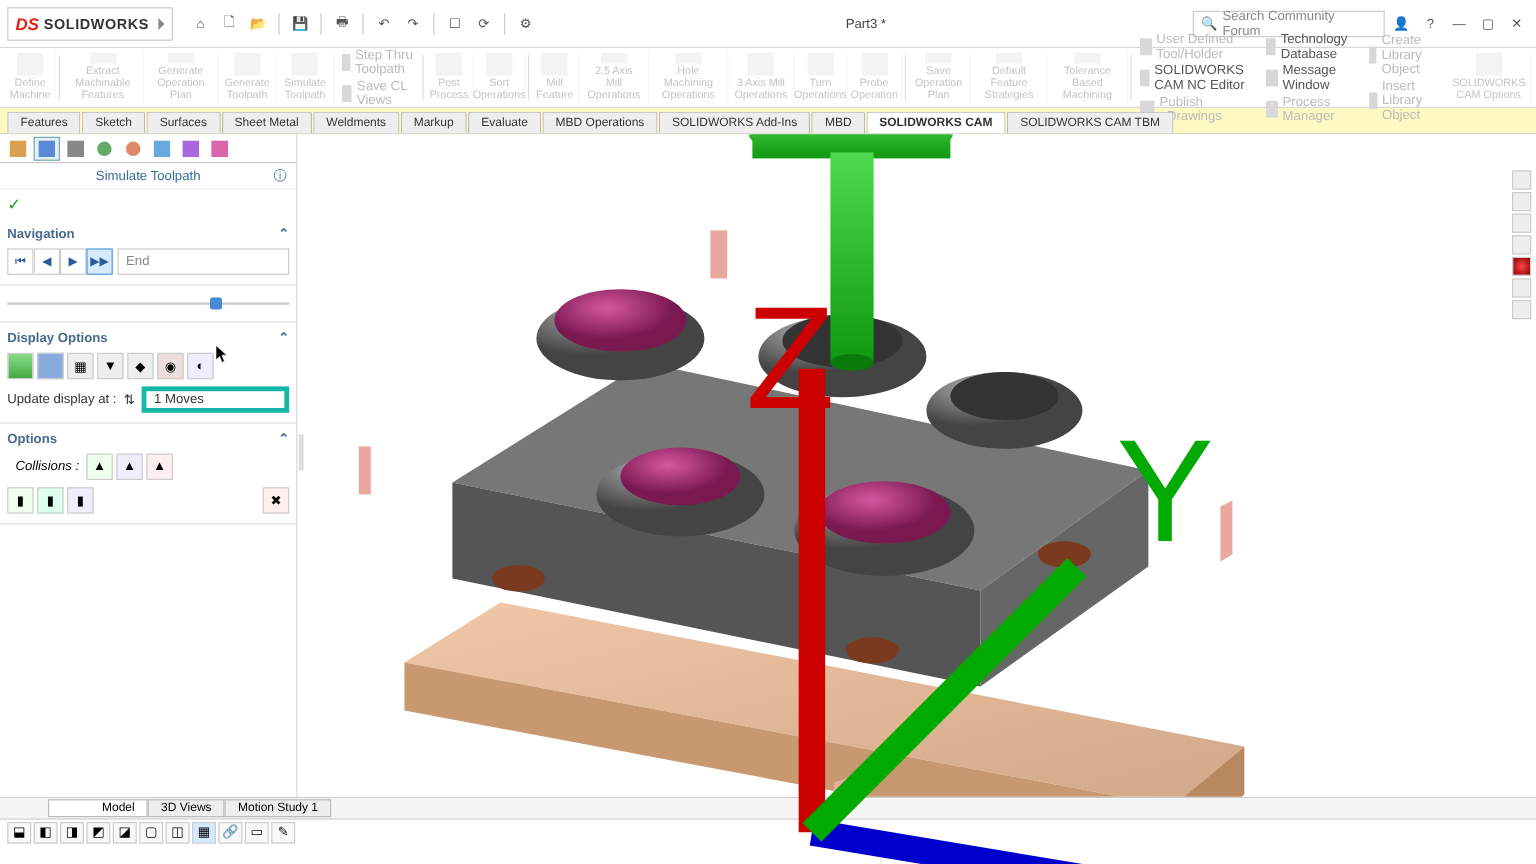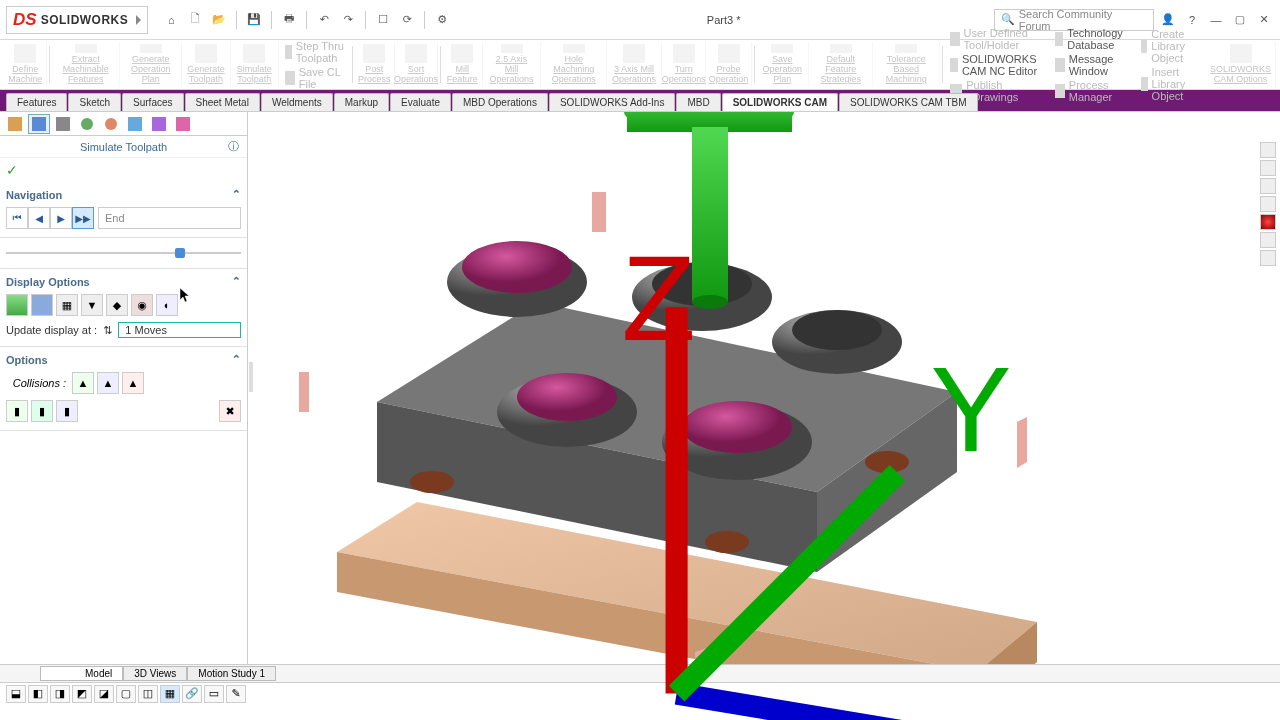--- a/index.html
+++ b/index.html
@@ -1,45 +1,45 @@
 <!DOCTYPE html>
 <html><head>
 <meta charset="utf-8">
 <style>
 * { margin: 0; padding: 0; box-sizing: border-box; font-family: "Segoe UI", Tahoma, sans-serif; font-size: 11px; }
 body { background: #fff; width: 1280px; height: 720px; overflow: hidden; position: relative; }
 
 
 .titlebar { height: 40px; background: #fff; border-bottom: 1px solid #d8d8d8; display: flex; align-items: center; padding: 0 6px; }
 .logo { display: flex; align-items: center; gap: 4px; padding: 0 6px; background: #fff; border: 1px solid #ccc; height: 28px; }
-.logo-ds { color: #e2231a; font-weight: bold; font-size: 17px; font-style: italic; }
+.logo-ds { color: #e2231a; font-weight: bold; font-size: 14px; font-style: italic; }
 .logo-text { color: #333; font-weight: bold; font-size: 12px; letter-spacing: 0.5px; }
 .logo-arrow { width: 0; height: 0; border-top: 5px solid transparent; border-bottom: 5px solid transparent; border-left: 5px solid #888; margin-left: 4px; }
 .qat { display: flex; align-items: center; gap: 2px; margin-left: 12px; }
 .qat-btn { width: 22px; height: 22px; display: flex; align-items: center; justify-content: center; color: #555; cursor: pointer; }
 .qat-sep { width: 1px; height: 18px; background: #ccc; margin: 0 4px; }
 .title-center { flex: 1; text-align: center; color: #444; }
 .title-right { display: flex; align-items: center; gap: 4px; }
 .search-box { width: 160px; height: 22px; border: 1px solid #ccc; padding: 0 6px; color: #888; display: flex; align-items: center; }
 .win-btn { width: 20px; height: 20px; display: flex; align-items: center; justify-content: center; color: #555; cursor: pointer; }
 
 
 .ribbon { height: 50px; background: #fff; border-bottom: 1px solid #d8d8d8; display: flex; align-items: stretch; padding: 2px 4px; }
 .ribbon-item { display: flex; flex-direction: column; align-items: center; justify-content: center; padding: 2px 6px; min-width: 40px; color: #999; border-right: 1px solid #eee; cursor: pointer; }
-.ribbon-item.dim { opacity: 0.5; text-decoration: underline; }
+.ribbon-item.dim { opacity: 0.5; }
 .ribbon-icon { width: 22px; height: 22px; background: #e8e8e8; margin-bottom: 2px; }
 .ribbon-label { font-size: 9px; text-align: center; line-height: 1.1; color: #888; }
 .ribbon-sep { width: 1px; background: #ddd; margin: 4px 2px; }
 .ribbon-stack { display: flex; flex-direction: column; justify-content: center; gap: 2px; padding: 0 6px; }
 .ribbon-row { display: flex; align-items: center; gap: 4px; color: #555; font-size: 10px; cursor: pointer; }
 .ribbon-row.dim { color: #bbb; }
 .ribbon-row-icon { width: 14px; height: 14px; background: #d8d8d8; }
 
 
-.tabstrip { height: 22px; background: #701a75; border-bottom: 1px solid #ccc; display: flex; align-items: flex-end; padding-left: 6px; }
+.tabstrip { height: 22px; background: #fef9c3; border-bottom: 1px solid #ccc; display: flex; align-items: flex-end; padding-left: 6px; }
 .tab { padding: 3px 10px; border: 1px solid #bbb; border-bottom: none; background: #eee; color: #333; margin-right: 1px; cursor: pointer; border-radius: 2px 2px 0 0; font-size: 10px; }
 .tab.active { background: #fff; font-weight: bold; }
 
 
 .main { display: flex; height: 552px; }
 .sidepanel { width: 248px; border-right: 1px solid #ccc; background: #fff; display: flex; flex-direction: column; position: relative; }
 .sidepanel-splitter { width: 6px; background: #fff; cursor: ew-resize; position: relative; }
 .sidepanel-splitter::after { content: ""; position: absolute; left: 1px; top: 250px; width: 4px; height: 30px; background: #ddd; }
 
 .panel-tabs { height: 24px; border-bottom: 1px solid #ccc; display: flex; align-items: center; padding: 0 4px; gap: 2px; }
@@ -62,21 +62,21 @@
 .pbtn { width: 22px; height: 22px; border: 1px solid #ccc; display: flex; align-items: center; justify-content: center; cursor: pointer; background: #fff; color: #2a5a9a; font-size: 10px; }
 .pbtn.active { background: #d6eaff; border-color: #5a9ad6; }
 .end-box { flex: 1; height: 22px; border: 1px solid #ccc; margin-left: 4px; padding: 0 6px; color: #888; display: flex; align-items: center; }
 .slider { width: 100%; height: 14px; position: relative; margin: 4px 0; }
 .slider-track { position: absolute; top: 6px; left: 0; right: 0; height: 2px; background: #ccc; }
 .slider-thumb { position: absolute; top: 2px; width: 10px; height: 10px; background: #4a8ad6; border-radius: 2px; }
 .disp-btns { display: flex; gap: 3px; flex-wrap: wrap; }
 .disp-btn { width: 22px; height: 22px; border: 1px solid #ccc; display: flex; align-items: center; justify-content: center; cursor: pointer; }
 .disp-btn.g { background: linear-gradient(#8d8,#4a4); }
 .update-row { display: flex; align-items: center; gap: 6px; margin-top: 6px; color: #333; }
-.update-val { border: 1px solid #14b8a6; padding: 1px 6px; flex: 1; }
+.update-val { border: 4px solid #14b8a6; padding: 1px 6px; flex: 1; }
 .opt-row { display: flex; align-items: center; gap: 6px; }
 .opt-row .lbl { flex: 0 0 60px; text-align: right; font-style: italic; }
 .opt-btns { display: flex; gap: 3px; }
 .info-row { display: flex; gap: 8px; padding: 2px 0; color: #333; }
 .info-row .lbl { width: 70px; text-align: right; color: #555; }
 .xyz-btn { border: 1px solid #ccc; padding: 2px 6px; cursor: pointer; }
 
 
 .viewport { flex: 1; position: relative; background: #fff; }
 .viewport svg { width: 100%; height: 100%; }
@@ -165,21 +165,21 @@
       <div class="ribbon-label">Simulate
 Toolpath</div>
     </div>
   <div class="ribbon-stack">
     <div class="ribbon-row dim">
         <div class="ribbon-row-icon"></div>
         <span>Step Thru Toolpath</span>
       </div>
     <div class="ribbon-row dim">
         <div class="ribbon-row-icon"></div>
-        <span>Save CL File</span>
+        <span>Save CL Views</span>
       </div>
   </div>
   <div class="ribbon-sep"></div>
   <div class="ribbon-item dim">
       <div class="ribbon-icon"></div>
       <div class="ribbon-label">Post
 Process</div>
     </div>
   <div class="ribbon-item dim">
       <div class="ribbon-icon"></div>

